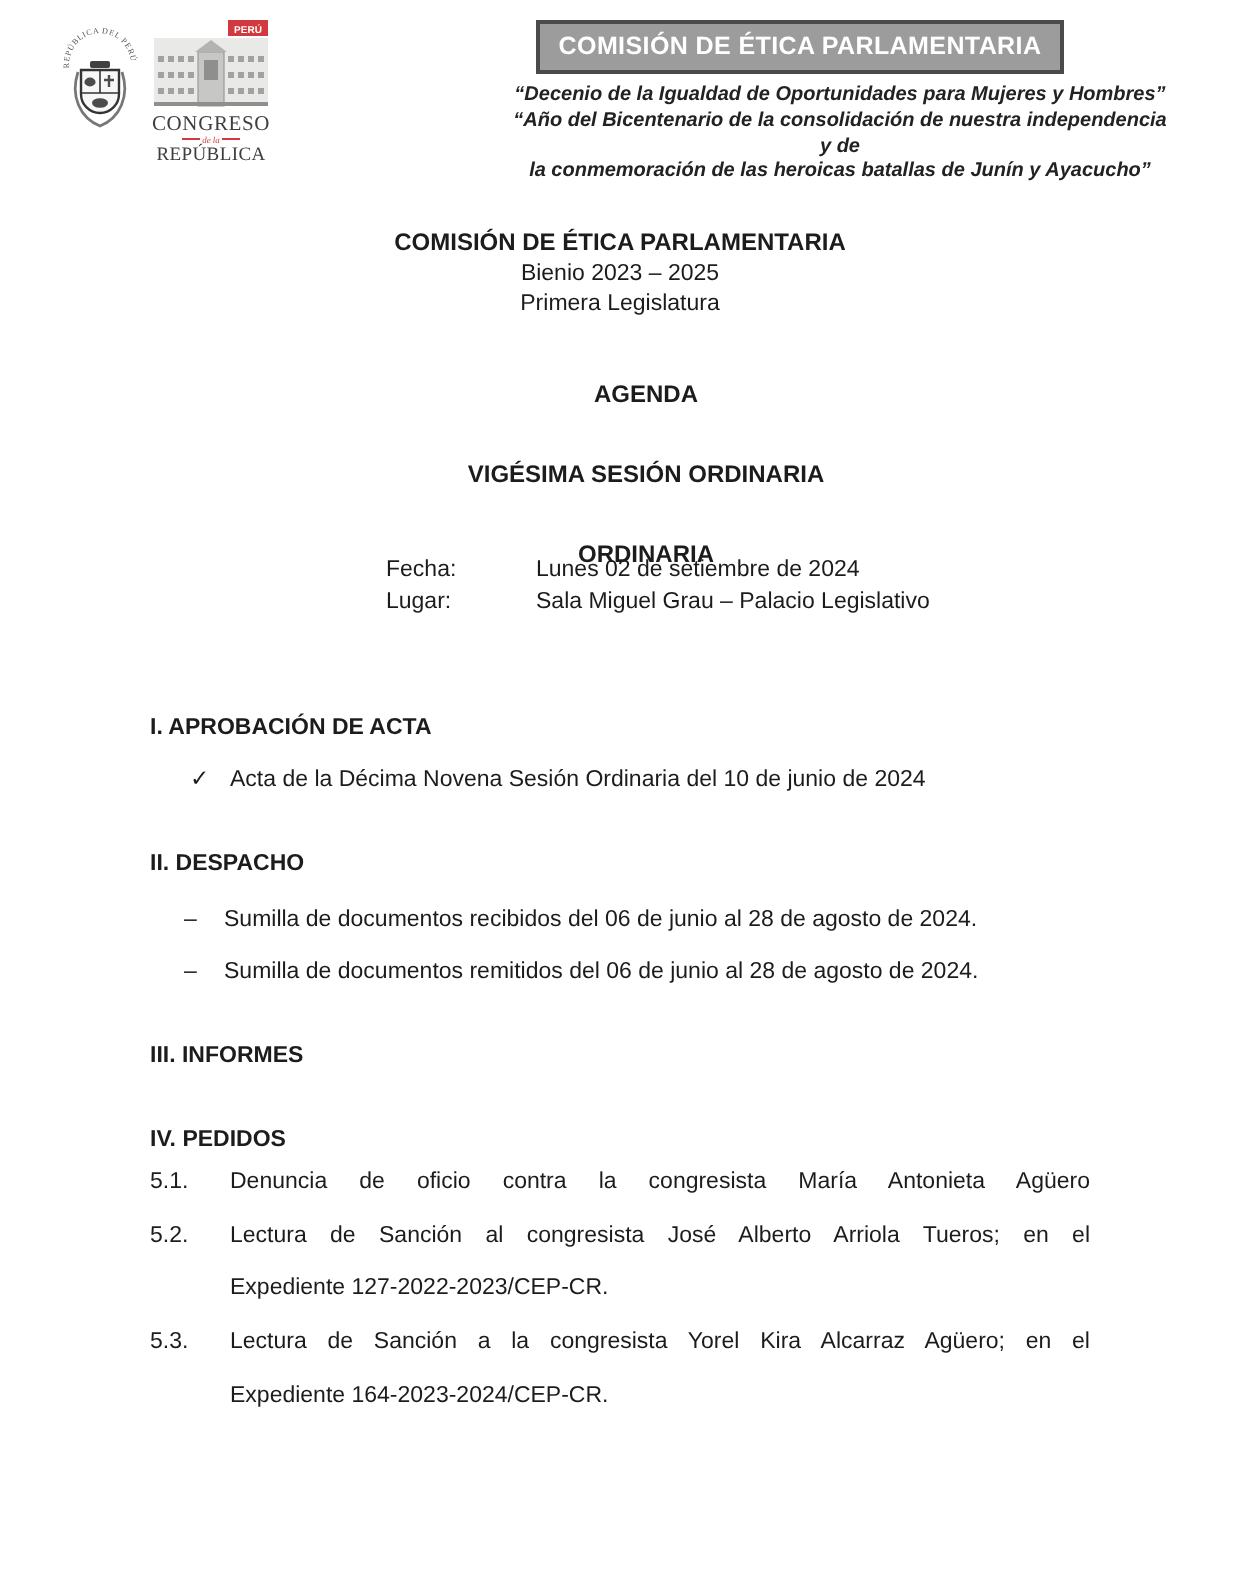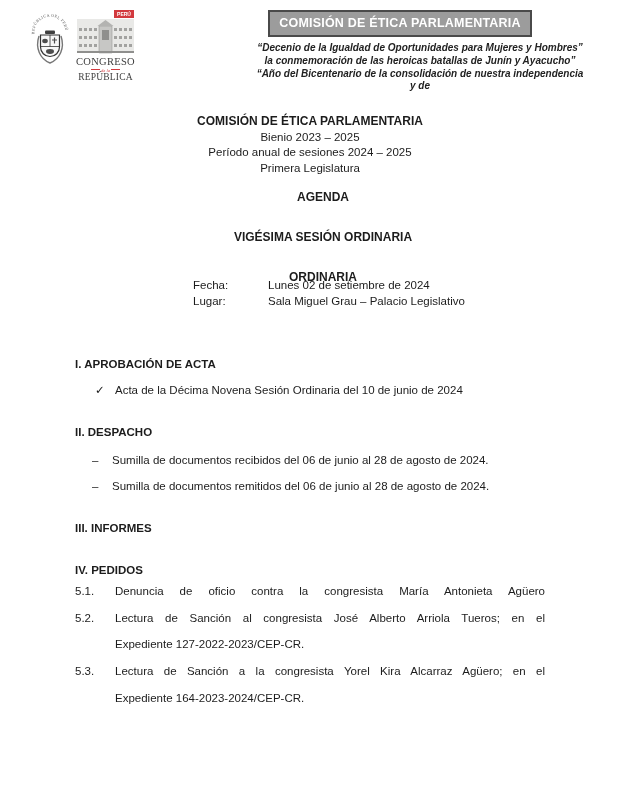--- a/index.html
+++ b/index.html
@@ -127,33 +127,32 @@
       <text x="29.5" y="71" text-anchor="middle" font-size="9.5" fill="#3e3e3e" letter-spacing="0.2" font-family="Liberation Serif, serif">REPÚBLICA</text>
     </svg>
   </div>
 
   <div class="banner-col">
     <div class="banner">COMISIÓN DE ÉTICA PARLAMENTARIA</div>
     <div class="quotes">
 
         <div class="quote-line">“Decenio de la Igualdad de Oportunidades para Mujeres y Hombres”</div>
 
+        <div class="quote-line">“Año del Bicentenario de la consolidación de nuestra independencia y de</div>
+
         <div class="quote-line">la conmemoración de las heroicas batallas de Junín y Ayacucho”</div>
-
-        <div class="quote-line">“Año del Bicentenario de la consolidación de nuestra independencia y de</div>
       </div>
   </div>
 
   <div class="title-block">
     <div class="title-main">COMISIÓN DE ÉTICA PARLAMENTARIA</div>
     <div>
 
         <div class="title-sub">Bienio 2023 – 2025</div>
 
-        <div class="title-sub">Período anual de sesiones 2024 – 2025</div>
 
         <div class="title-sub">Primera Legislatura</div>
       </div>
   </div>
 
   <div class="agenda-block">
     <div class="agenda-line">AGENDA</div>
     <div class="agenda-line">VIGÉSIMA SESIÓN ORDINARIA</div>
     <div class="agenda-line">ORDINARIA</div>
   </div>

